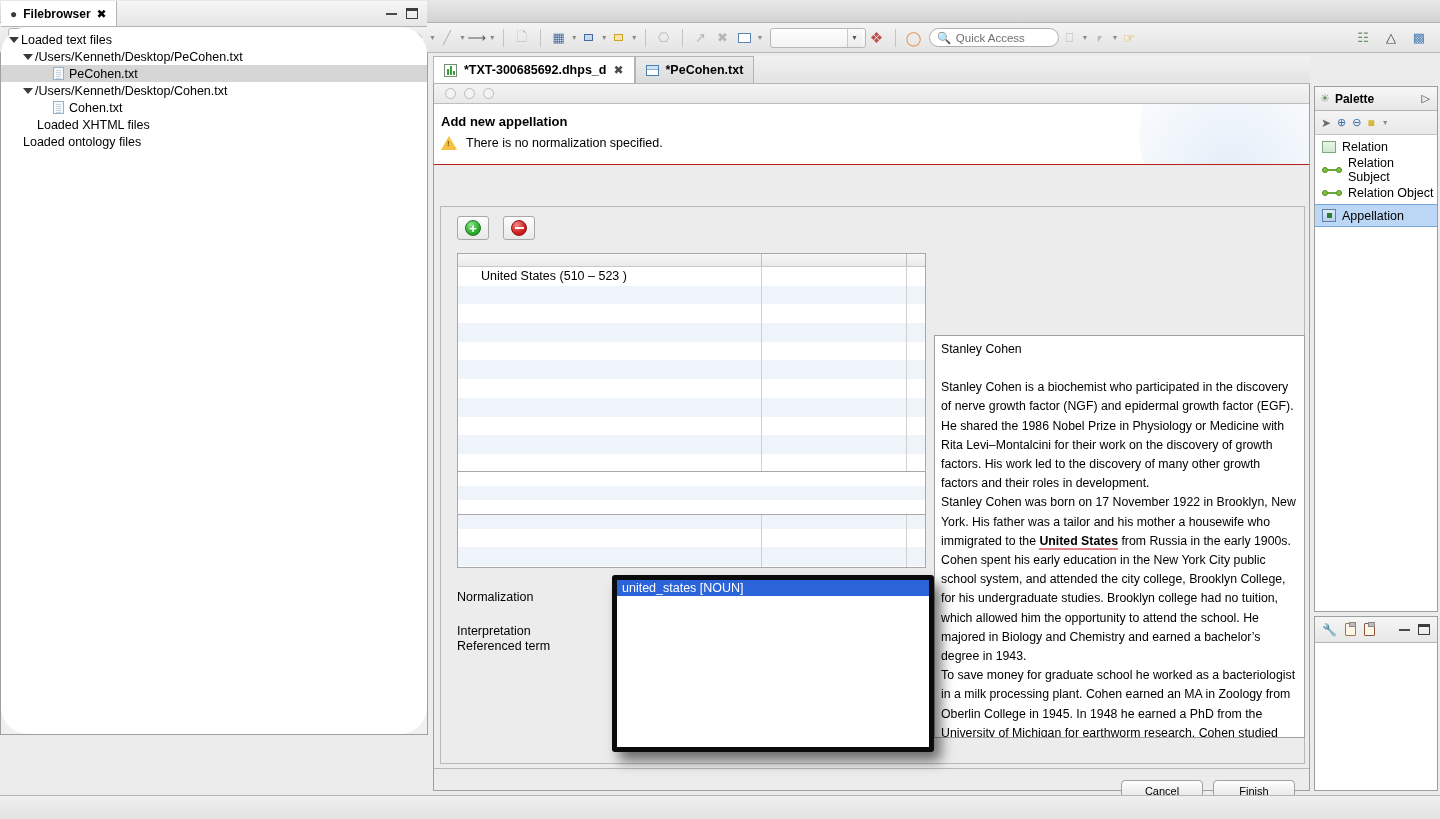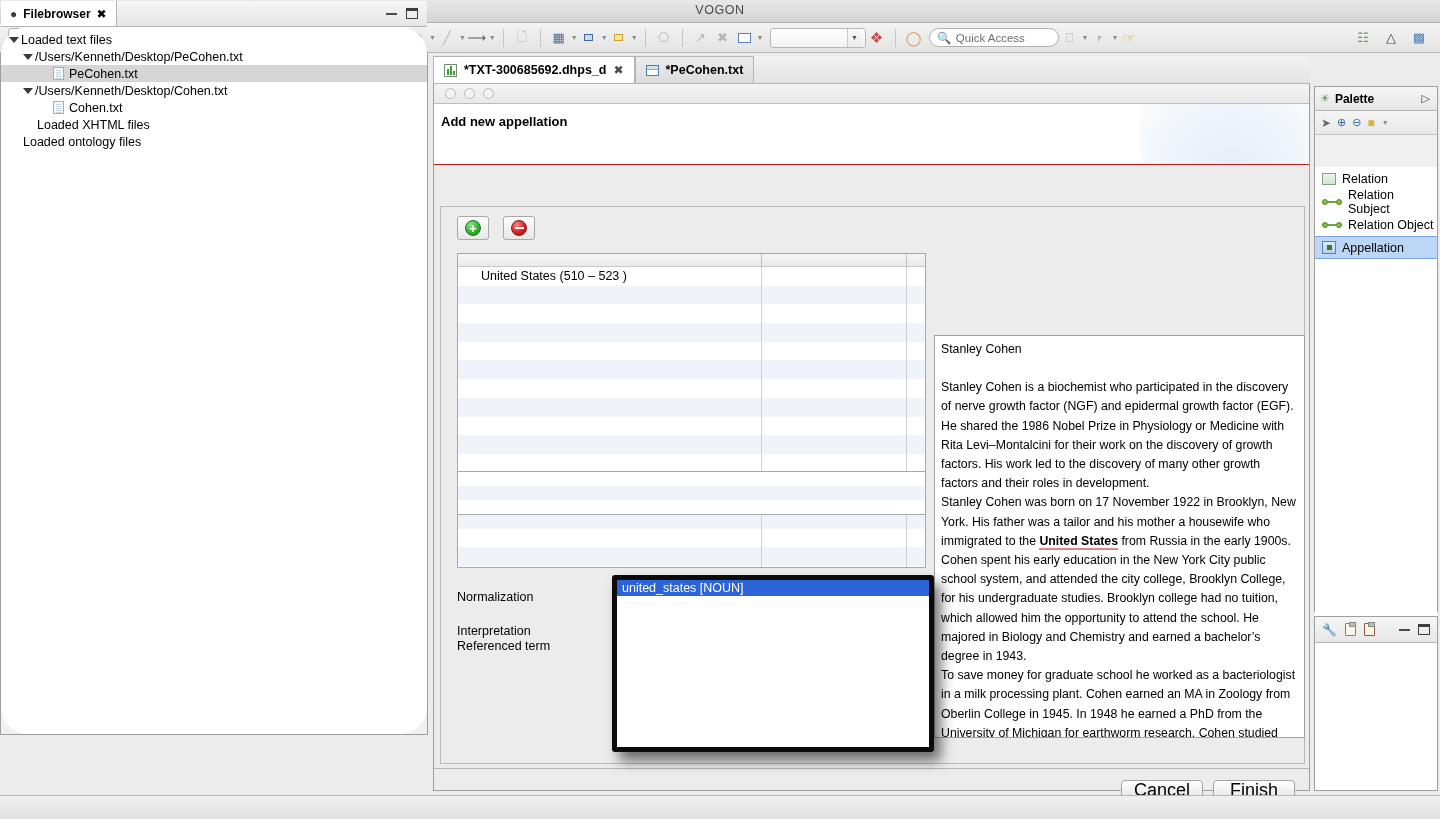--- a/index.html
+++ b/index.html
@@ -184,42 +184,42 @@
     background: #fff; border: 1px solid #a0a0a0; overflow: hidden;
     padding: 4px 6px 0 6px; font-size: 12.3px; line-height: 19.2px;
   }
   .textpanel .u-ent { border-bottom: 2px solid #e0868a; font-weight: bold; }
 
   .dlg-sep { position: absolute; left: 0; right: 0; top: 684px; border-top: 1px solid #b6b6b6; }
   .btnrow { position: absolute; right: 14px; top: 696px; display: flex; gap: 10px; }
   .pbtn {
     width: 82px; height: 21px; border: 1px solid #a2a2a2; border-radius: 4px;
     background: linear-gradient(180deg,#ffffff 0%,#f0f0f0 50%,#e6e6e6 100%);
-    font-size: 18px; display: flex; align-items: center; justify-content: center;
+    font-size: 11px; display: flex; align-items: center; justify-content: center;
   }
 
   
   .acpopup {
     position: absolute; left: 612px; top: 575px; width: 322px; height: 177px;
     background: #fff; border: 5px solid #0b0b0b; border-radius: 3px;
     box-shadow: 7px 9px 13px rgba(0,0,0,.55);
     z-index: 40;
   }
   .acitem {
     height: 16px; line-height: 16px; background: #2b63d9; color: #fff;
     font-size: 12.5px; padding-left: 5px;
   }
 
   
   .palette { position: absolute; left: 1314px; top: 86px; width: 124px; height: 526px; background: #f0f0f0; border: 1px solid #9f9f9f; }
   .pal-tabbar { height: 24px; background: linear-gradient(180deg,#f7f7f7,#e6e6e6); border-bottom:1px solid #b4b4b4; display:flex;align-items:center;gap:5px;padding-left:5px; }
   .pal-title { font-weight: bold; font-size: 12px; }
   .pal-arrow { margin-left:auto; padding-right:7px; font-size:11px; color:#333; }
   .pal-tools { height: 24px; background: linear-gradient(180deg,#f4f4f4,#e9e9e9); border-bottom:1px solid #c3c3c3; display:flex;align-items:center;gap:6px;padding-left:6px; }
-  .pal-list { background: #fff; height: calc(100% - 48px); margin-top: 32px; }
+  .pal-list { background: #fff; height: calc(100% - 48px); }
   .pal-item { height: 23px; display: flex; align-items: center; gap: 6px; padding-left: 7px; font-size: 12.5px; }
   .pal-item.sel { background: #bcd6f5; border-top:1px solid #7aa7dd; border-bottom:1px solid #7aa7dd; }
   .dot-link { display: flex; align-items: center; }
   .dot-link i { width:6px;height:6px;border-radius:50%;background:#7fc241;border:1px solid #4f8c22;display:block; }
   .dot-link s { width:8px;height:2px;background:#6aa83a;display:block;text-decoration:none; }
   .rel-ico { width:14px;height:12px;border:1px solid #7fa77f;background:linear-gradient(180deg,#eaf5ea,#cfe6cf);flex:none; }
   .app-ico { width:14px;height:13px;border:1px solid #5d7fa8;background:linear-gradient(180deg,#dce9f6,#b9cfe8);flex:none;position:relative; }
   .app-ico::after{content:"";position:absolute;left:4px;top:3px;width:5px;height:5px;background:#2f7d2f;}
 
   .outline { position: absolute; left: 1314px; top: 616px; width: 124px; height: 175px; background:#f0f0f0; border:1px solid #9f9f9f; }
@@ -234,21 +234,20 @@
 <body>
 
 <div id="app">
 
   <div class="titlebar">
     <div class="traffic">
       <i class="first"></i>
       <i></i>
       <i></i>
     </div>
-    <div class="title">VOGON</div>
   </div>
 
   <div class="toolbar">
 
     <div class="combo font-combo">
       <span class="txt">Abadi MT Condensed Extra Bold</span>
       <span class="steppers">
           <span>▲</span>
           <span>▼</span>
         </span>
@@ -410,20 +409,24 @@
 
     <div class="dialog">
       <div class="dlg-dots">
         <i></i>
         <i></i>
         <i></i>
       </div>
 
       <div class="dlg-head">
         <div class="dlg-title">Add new appellation</div>
+        <div class="dlg-msg">
+          <span class="warn-ico"></span>
+          <span>There is no normalization specified.</span>
+        </div>
       </div>
 
       <div class="dlg-body">
 
         <div class="iconbar">
           <div class="sqbtn">
             <span class="circ green">
                 <span class="plus">+</span>
               </span>
           </div>

